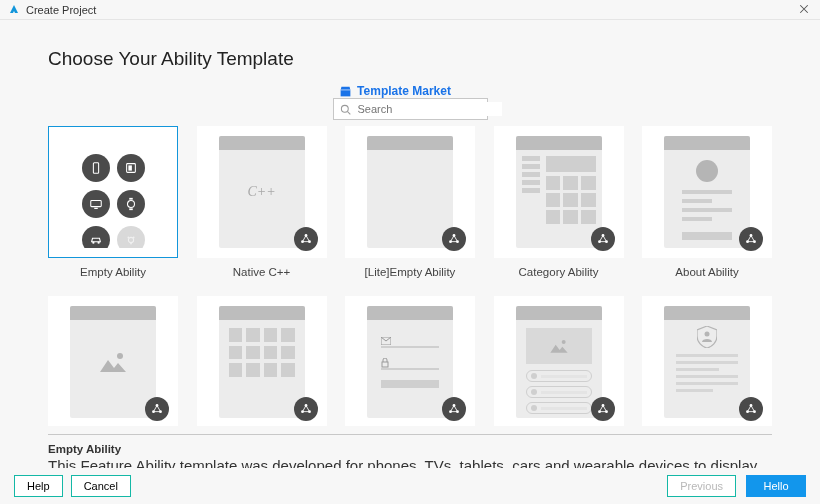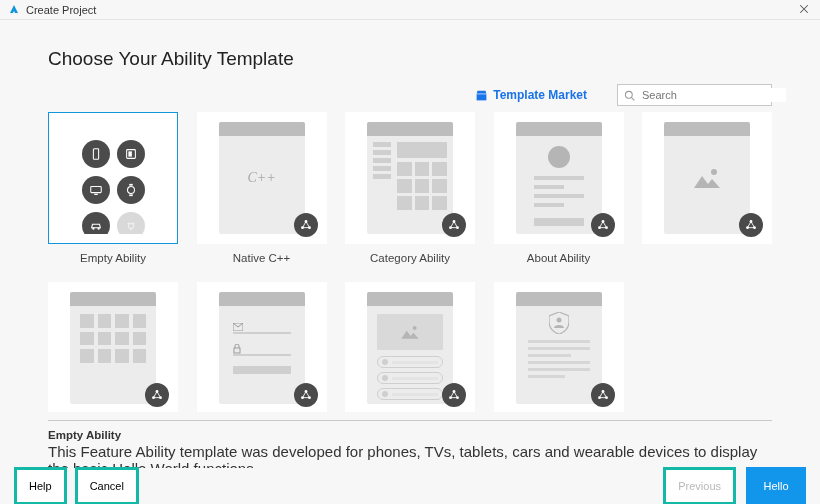--- a/index.html
+++ b/index.html
@@ -30,20 +30,21 @@
   h1 {
     font-size: 19px; font-weight: 500;
     margin: 14px 0 14px 8px;
     color: #222;
   }
 
   .toolbar-row {
     display: flex; align-items: center;
     padding-left: 8px; padding-right: 8px;
     margin-bottom: 6px;
+    flex-direction: column;
   }
   .spacer { flex: 1; }
   .market-link {
     display: inline-flex; align-items: center;
     color: #1a73e8; font-weight: 600; font-size: 12px;
     margin-right: 30px; cursor: pointer;
   }
   .market-link svg { margin-right: 5px; }
   .search-box {
     display: flex; align-items: center;
@@ -164,22 +165,22 @@
   .desc-title { font-weight:600; font-size:11.5px; margin:0 0 2px 0; padding-left:8px;}
   .desc-text { font-size:15px; color:#333; padding-left:8px; padding-right:8px;}
 
   .footer {
     position:absolute; left:0; right:0; bottom:0;
     height:36px; padding:0 14px;
     display:flex; align-items:center;
     background:#f7f7f7;
   }
   .btn {
-    height:38px; padding:0 12px;
-    background:#fff; border:3px solid #14b8a6;
+    height:22px; padding:0 12px;
+    background:#fff; border:1px solid #14b8a6;
     font-size:11px; cursor:pointer;
     display:inline-flex; align-items:center; justify-content:center;
     margin-right:8px;
   }
   .btn.primary { background:#1296ec; color:#fff; border-color:#1296ec;}
   .btn.disabled { color:#b8b8b8; cursor:default;}
   .footer .right { margin-left:auto; display:flex;}
   .footer .right .btn { margin-right:0; margin-left:10px; min-width:60px;}
 </style>
 </head>
@@ -284,20 +285,36 @@
                   <circle cx="8" cy="4" r="1.6" fill="#fff"></circle>
                   <circle cx="4" cy="11" r="1.6" fill="#fff"></circle>
                   <circle cx="12" cy="11" r="1.6" fill="#fff"></circle>
                   <path d="M8 4 L4 11 L12 11 Z" fill="none" stroke="#fff" stroke-width="1"></path>
                 </svg>
               </span>
           </div>
           <div class="caption">Native C++</div>
         </div>
 
+        <div class="card">
+          <div class="preview">
+            <div class="device-body">
+                <div class="device-topbar"></div>
+              </div>
+            <span class="corner-badge">
+                <svg width="14" height="14" viewBox="0 0 16 16">
+                  <circle cx="8" cy="4" r="1.6" fill="#fff"></circle>
+                  <circle cx="4" cy="11" r="1.6" fill="#fff"></circle>
+                  <circle cx="12" cy="11" r="1.6" fill="#fff"></circle>
+                  <path d="M8 4 L4 11 L12 11 Z" fill="none" stroke="#fff" stroke-width="1"></path>
+                </svg>
+              </span>
+          </div>
+          <div class="caption">[Lite]Empty Ability</div>
+        </div>
 
         <div class="card">
           <div class="preview">
             <div class="device-body">
                 <div class="device-topbar"></div>
               <div class="cat-side">
                   <div></div>
                   <div></div>
                   <div></div>
                   <div></div>

